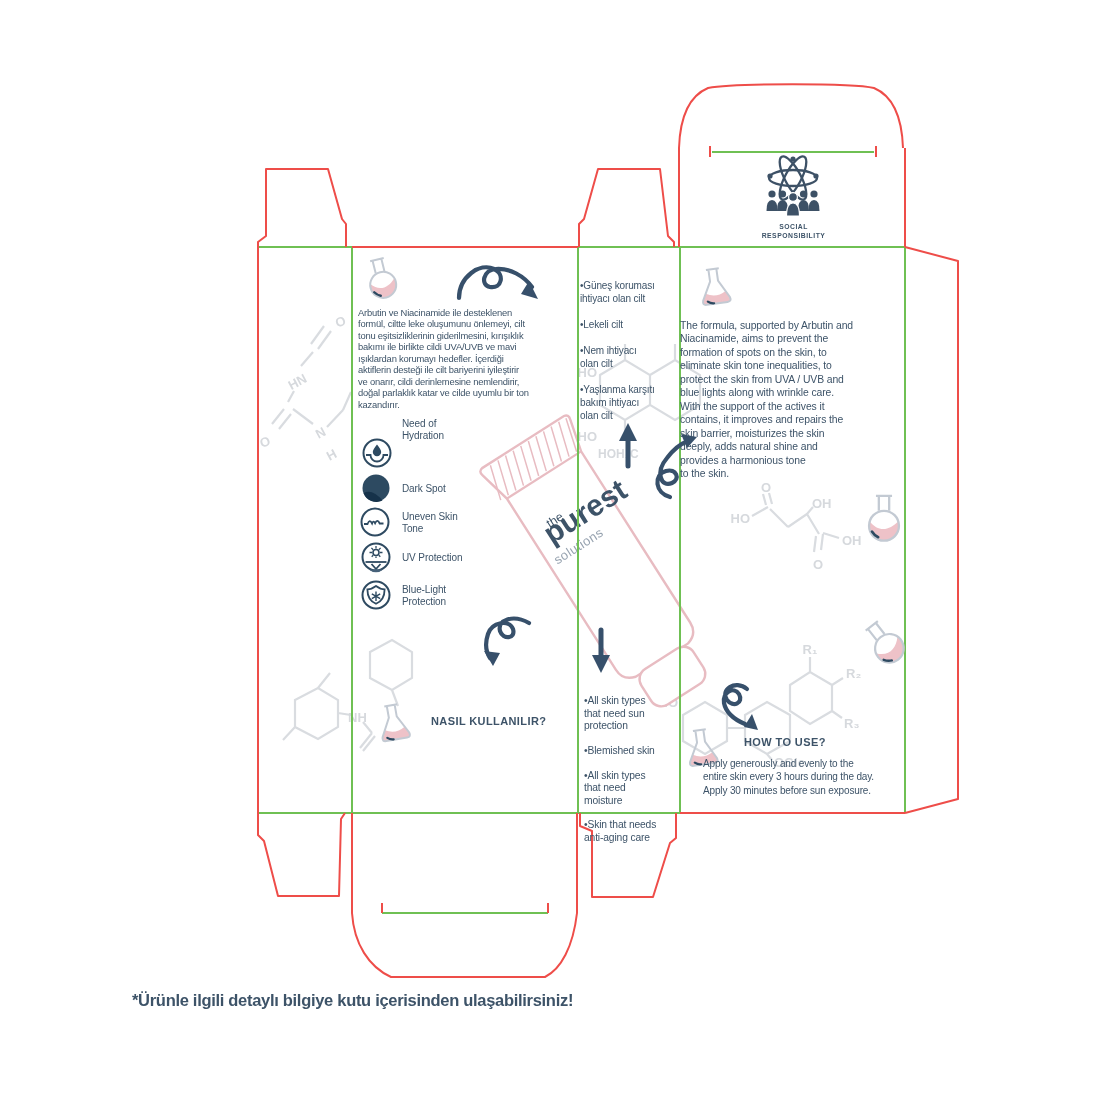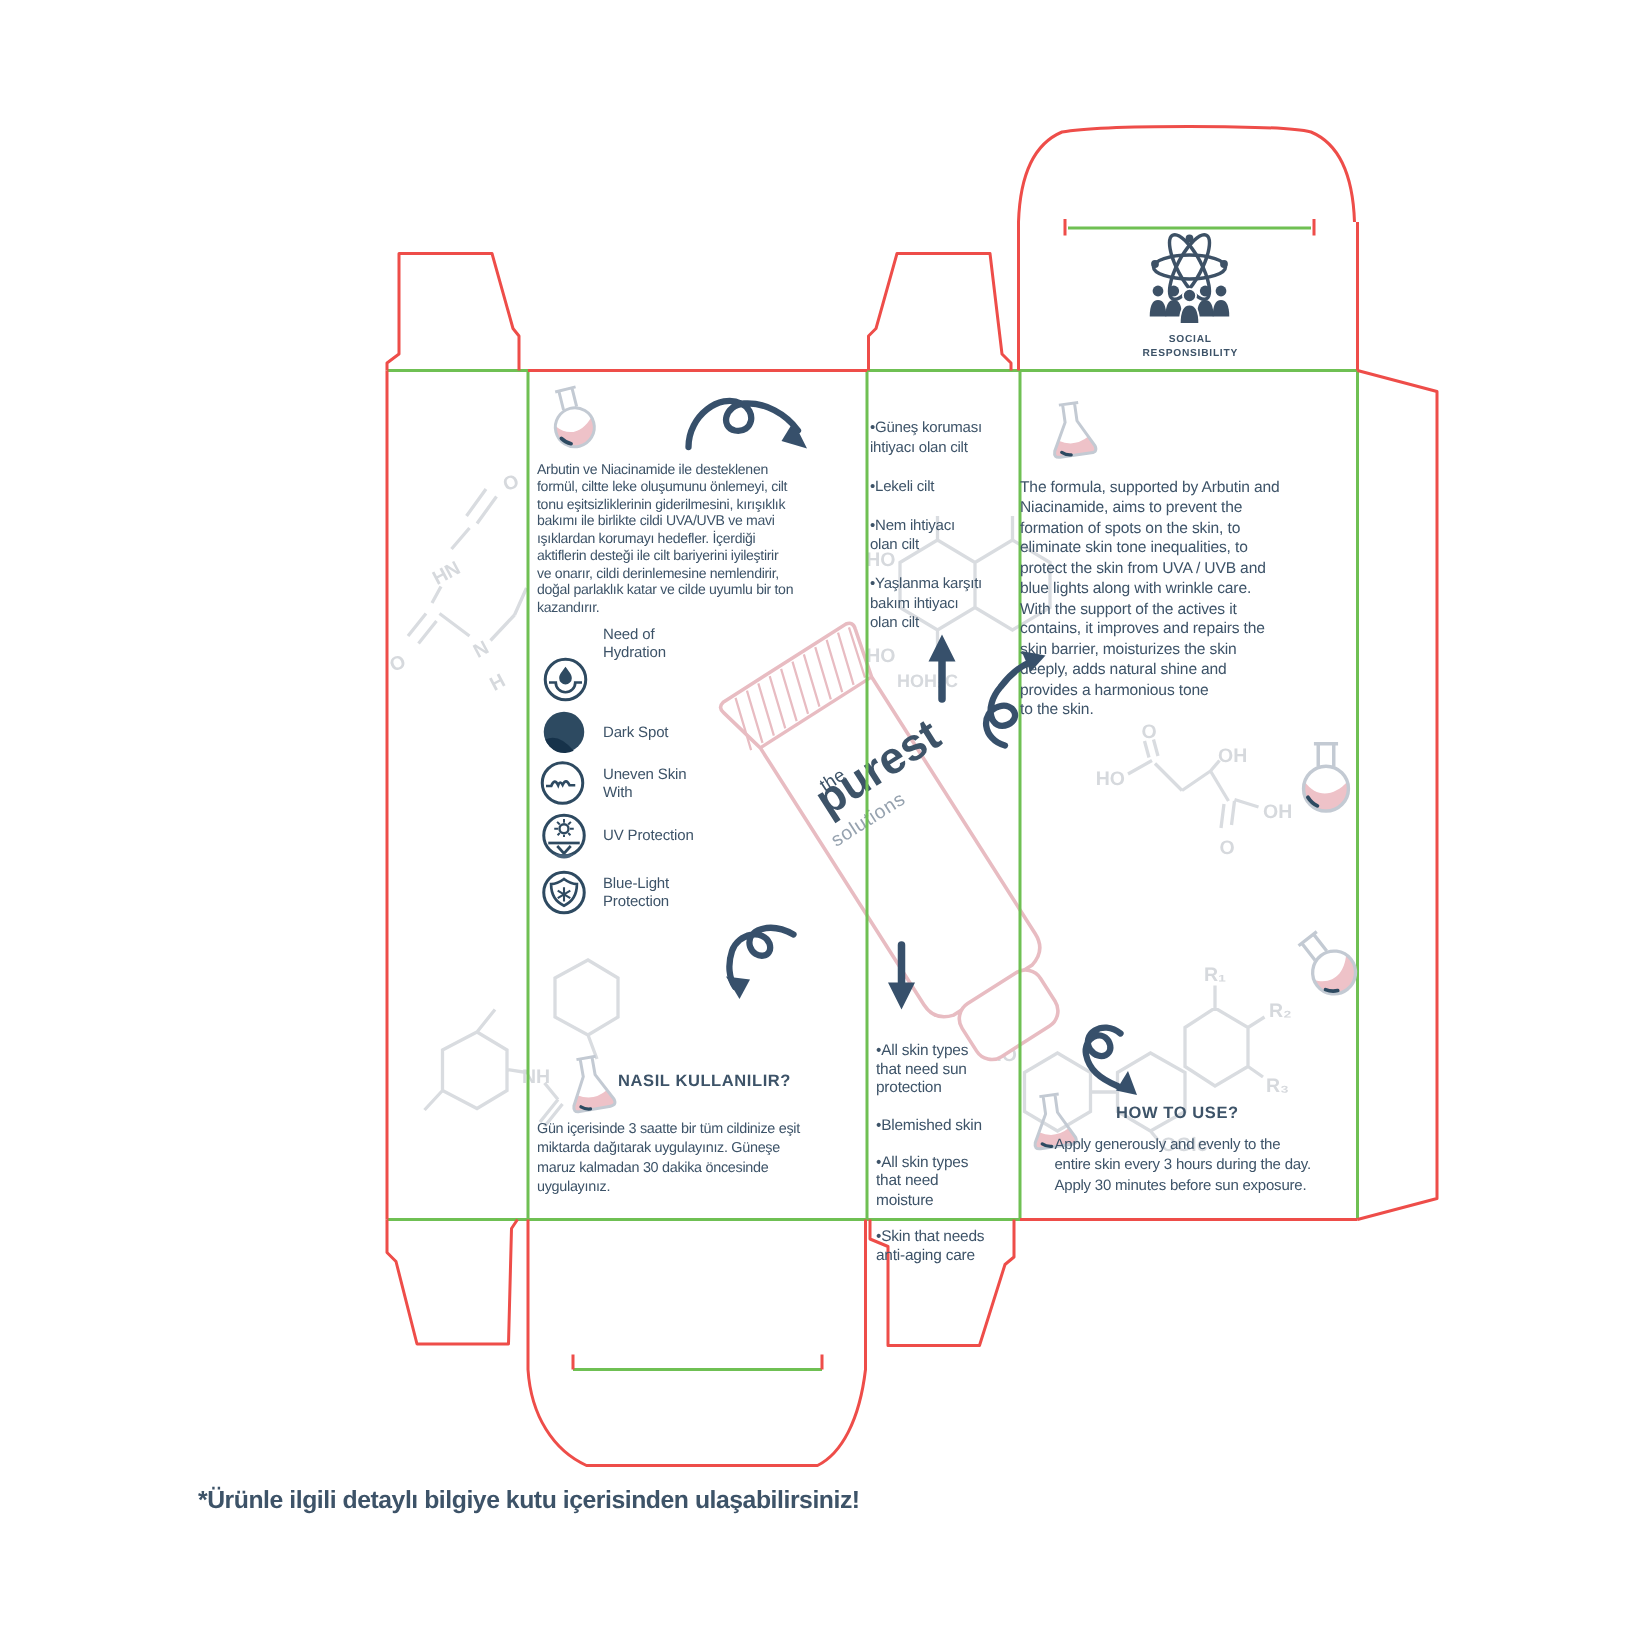--- a/index.html
+++ b/index.html
@@ -215,21 +215,21 @@
 aktiflerin desteği ile cilt bariyerini iyileştirir
 ve onarır, cildi derinlemesine nemlendirir,
 doğal parlaklık katar ve cilde uyumlu bir ton
 kazandırır.</div>
 </div>
 
 <div class="icon-label" style="top:418px">Need of
 Hydration</div>
 <div class="icon-label" style="top:483px">Dark Spot</div>
 <div class="icon-label" style="top:511px">Uneven Skin
-With</div>
+Tone</div>
 <div class="icon-label" style="top:552px">UV Protection</div>
 <div class="icon-label" style="top:584px">Blue-Light
 Protection</div>
 
 <div class="txt tr-bullets">
   <div>•Güneş koruması
 ihtiyacı olan cilt</div>
   <div>•Lekeli cilt</div>
   <div>•Nem ihtiyacı
 olan cilt</div>
@@ -258,25 +258,21 @@
 that need sun
 protection</div>
   <div>•Blemished skin</div>
   <div>•All skin types
 that need
 moisture</div>
   <div>•Skin that needs
 anti-aging care</div>
 </div>
 
-<div class="sec-title" style="left:412px;top:715px">NASIL KULLANILIR?</div>
-<div class="txt nasil-body">Gün içerisinde 3 saatte bir tüm cildinize eşit
-miktarda dağıtarak uygulayınız. Güneşe
-maruz kalmadan 30 dakika öncesinde
-uygulayınız.</div>
+<div class="sec-title" style="left:431px;top:715px">NASIL KULLANILIR?</div>
 
 <div class="sec-title" style="left:744px;top:736px">HOW TO USE?</div>
 <div class="txt how-body">Apply generously and evenly to the
 entire skin every 3 hours during the day.
 Apply 30 minutes before sun exposure.</div>
 
 <div class="txt footer">*Ürünle ilgili detaylı bilgiye kutu içerisinden ulaşabilirsiniz!</div>
 </div>
 
 </body></html>

